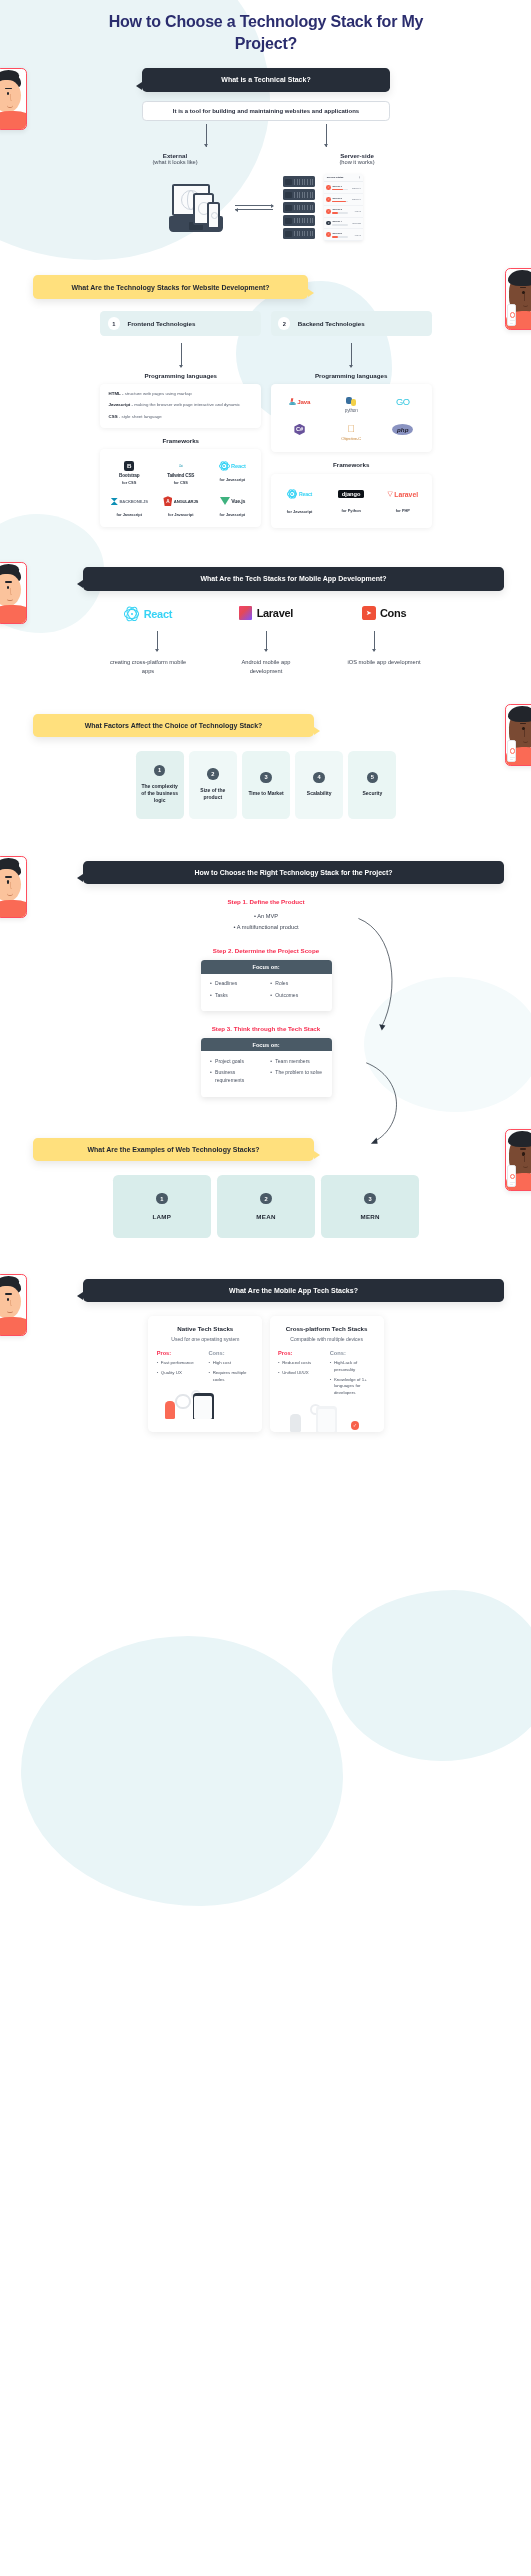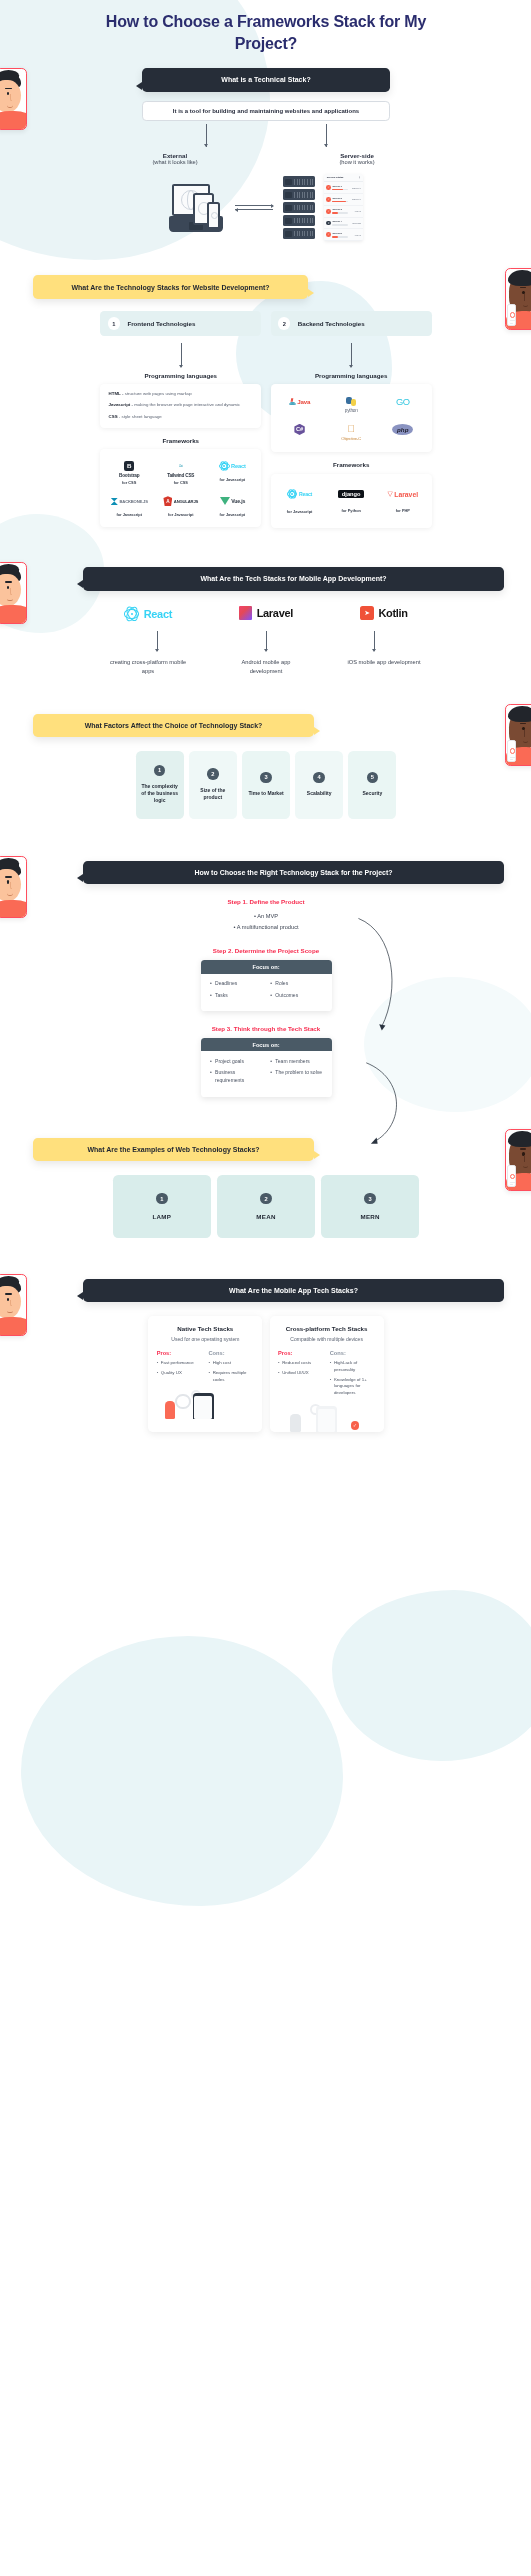--- a/index.html
+++ b/index.html
@@ -424,21 +424,21 @@
 
 <div class="blob blob-1"></div>
 <div class="blob blob-2"></div>
 <div class="blob blob-3"></div>
 <div class="blob blob-6"></div>
 <div class="blob blob-4"></div>
 <div class="blob blob-5"></div>
 
 <div class="page">
 
-  <h1 class="main-title">How to Choose a Frameworks Stack for My Project?</h1>
+  <h1 class="main-title">How to Choose a Technology Stack for My Project?</h1>
 
   <div style="position:relative;margin-top:13.5px;">
 
     <div class="avatar-card left" style="top:0;">
       <div class="face">
         <div class="hair"></div>
         <div class="hair2"></div>
         <div class="skin"></div>
         <div class="brow" style="left:9.4px;top:18.7px;"></div>
         <div class="eye" style="left:11px;top:23px;"></div>
@@ -800,21 +800,21 @@
       </div>
       <div class="mobile-item">
         <div class="big-logo">
           <span class="kotlin-sq" style="width:13.5px;height:13.5px;"></span>
           <span class="big-txt" style="color:#141414;">Laravel</span>
         </div>
       </div>
       <div class="mobile-item">
         <div class="big-logo">
           <span class="swift-sq" style="width:14px;height:14px;">➤</span>
-          <span class="big-txt" style="color:#141414;">Kotlin</span>
+          <span class="big-txt" style="color:#141414;">Cons</span>
         </div>
       </div>
     </div>
 
     <div style="display:flex;justify-content:center;gap:108px;margin-top:9.4px;">
       <div class="v-arrow" style="height:20px;"></div>
       <div class="v-arrow" style="height:20px;"></div>
       <div class="v-arrow" style="height:20px;"></div>
     </div>
 

